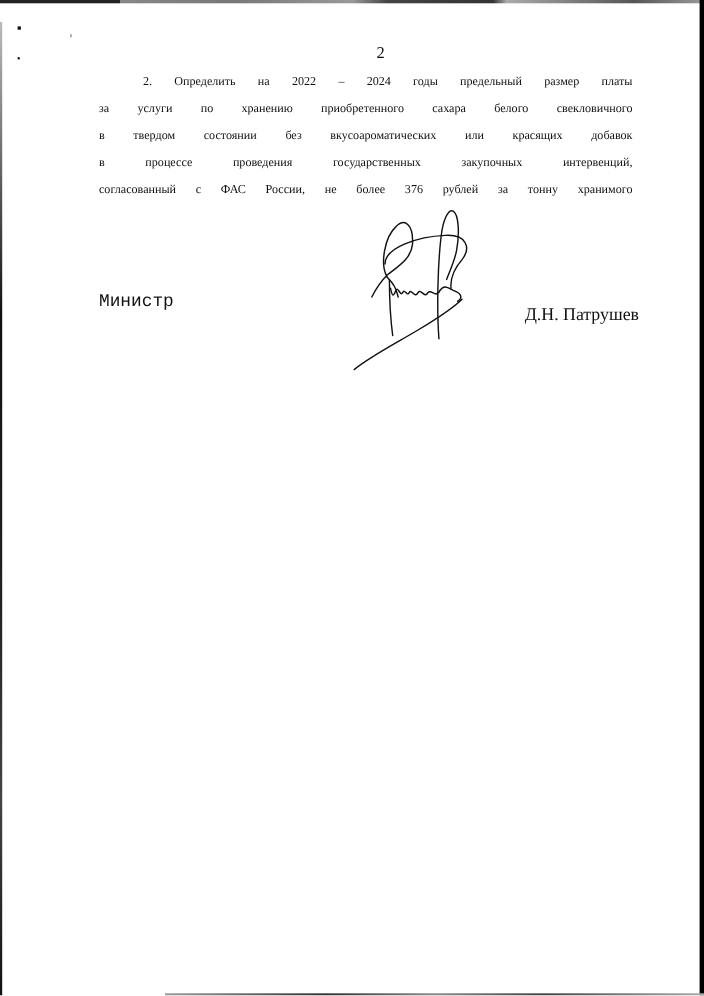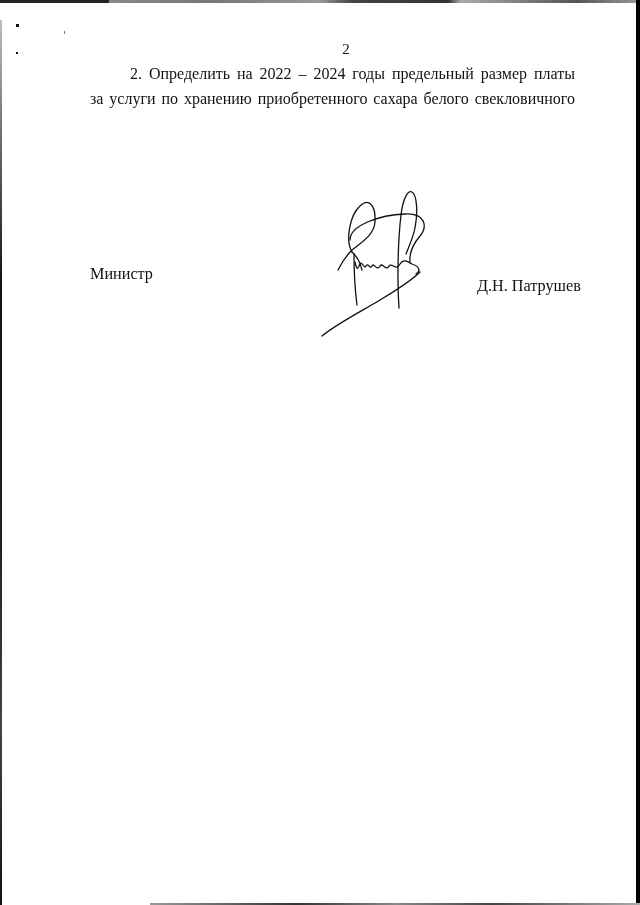--- a/index.html
+++ b/index.html
@@ -49,21 +49,21 @@
       text-align: center;
       font-size: 15px;
       line-height: 18px;
       margin-left: 26px;
     }
     .body-text {
       position: absolute;
       left: 90px;
       top: 62px;
       width: 485px;
-      font-size: 16px;
+      font-size: 11px;
       line-height: 24.6px;
       text-align: justify;
       margin: 0;
     }
     .body-text .line {
       display: block;
       text-align: justify;
       text-align-last: justify;
       white-space: nowrap;
       height: 24.6px;
@@ -81,20 +81,21 @@
       left: 0;
       width: 640px;
       height: 24px;
       font-size: 16.2px;
       line-height: 24px;
     }
     .sig-title {
       position: absolute;
       left: 90px;
       top: 0;
+      font-family: Liberation Mono, monospace;
     }
     .sig-name {
       position: absolute;
       left: 477px;
       top: 0;
       margin-top: 12px;
     }
     .signature {
       position: absolute;
       left: 318px;
@@ -114,20 +115,23 @@
   <div class="edge-bottom"></div>
   <div class="speck" style="left:16px;top:24px;width:3px;height:3px;"></div>
   <div class="speck" style="left:16px;top:52px;width:2px;height:2px;"></div>
   <div class="speck" style="left:64px;top:31px;width:1px;height:3px;background:#777;"></div>
 
   <div class="page-number">2</div>
 
   <div class="body-text">
     <span class="line first">2. Определить на 2022 – 2024 годы предельный размер платы</span>
     <span class="line">за услуги по хранению приобретенного сахара белого свекловичного</span>
+    <span class="line">в твердом состоянии без вкусоароматических или красящих добавок</span>
+    <span class="line">в процессе проведения государственных закупочных интервенций,</span>
+    <span class="line">согласованный с ФАС России, не более 376 рублей за тонну хранимого</span>
   </div>
 
   <div class="sig-row">
     <span class="sig-title">Министр</span>
     <span class="sig-name">Д.Н. Патрушев</span>
   </div>
 
   <svg class="signature" viewBox="318 188 110 155" xmlns="http://www.w3.org/2000/svg">
     <g fill="none" stroke="#111" stroke-width="1.3" stroke-linecap="round" stroke-linejoin="round">
 

